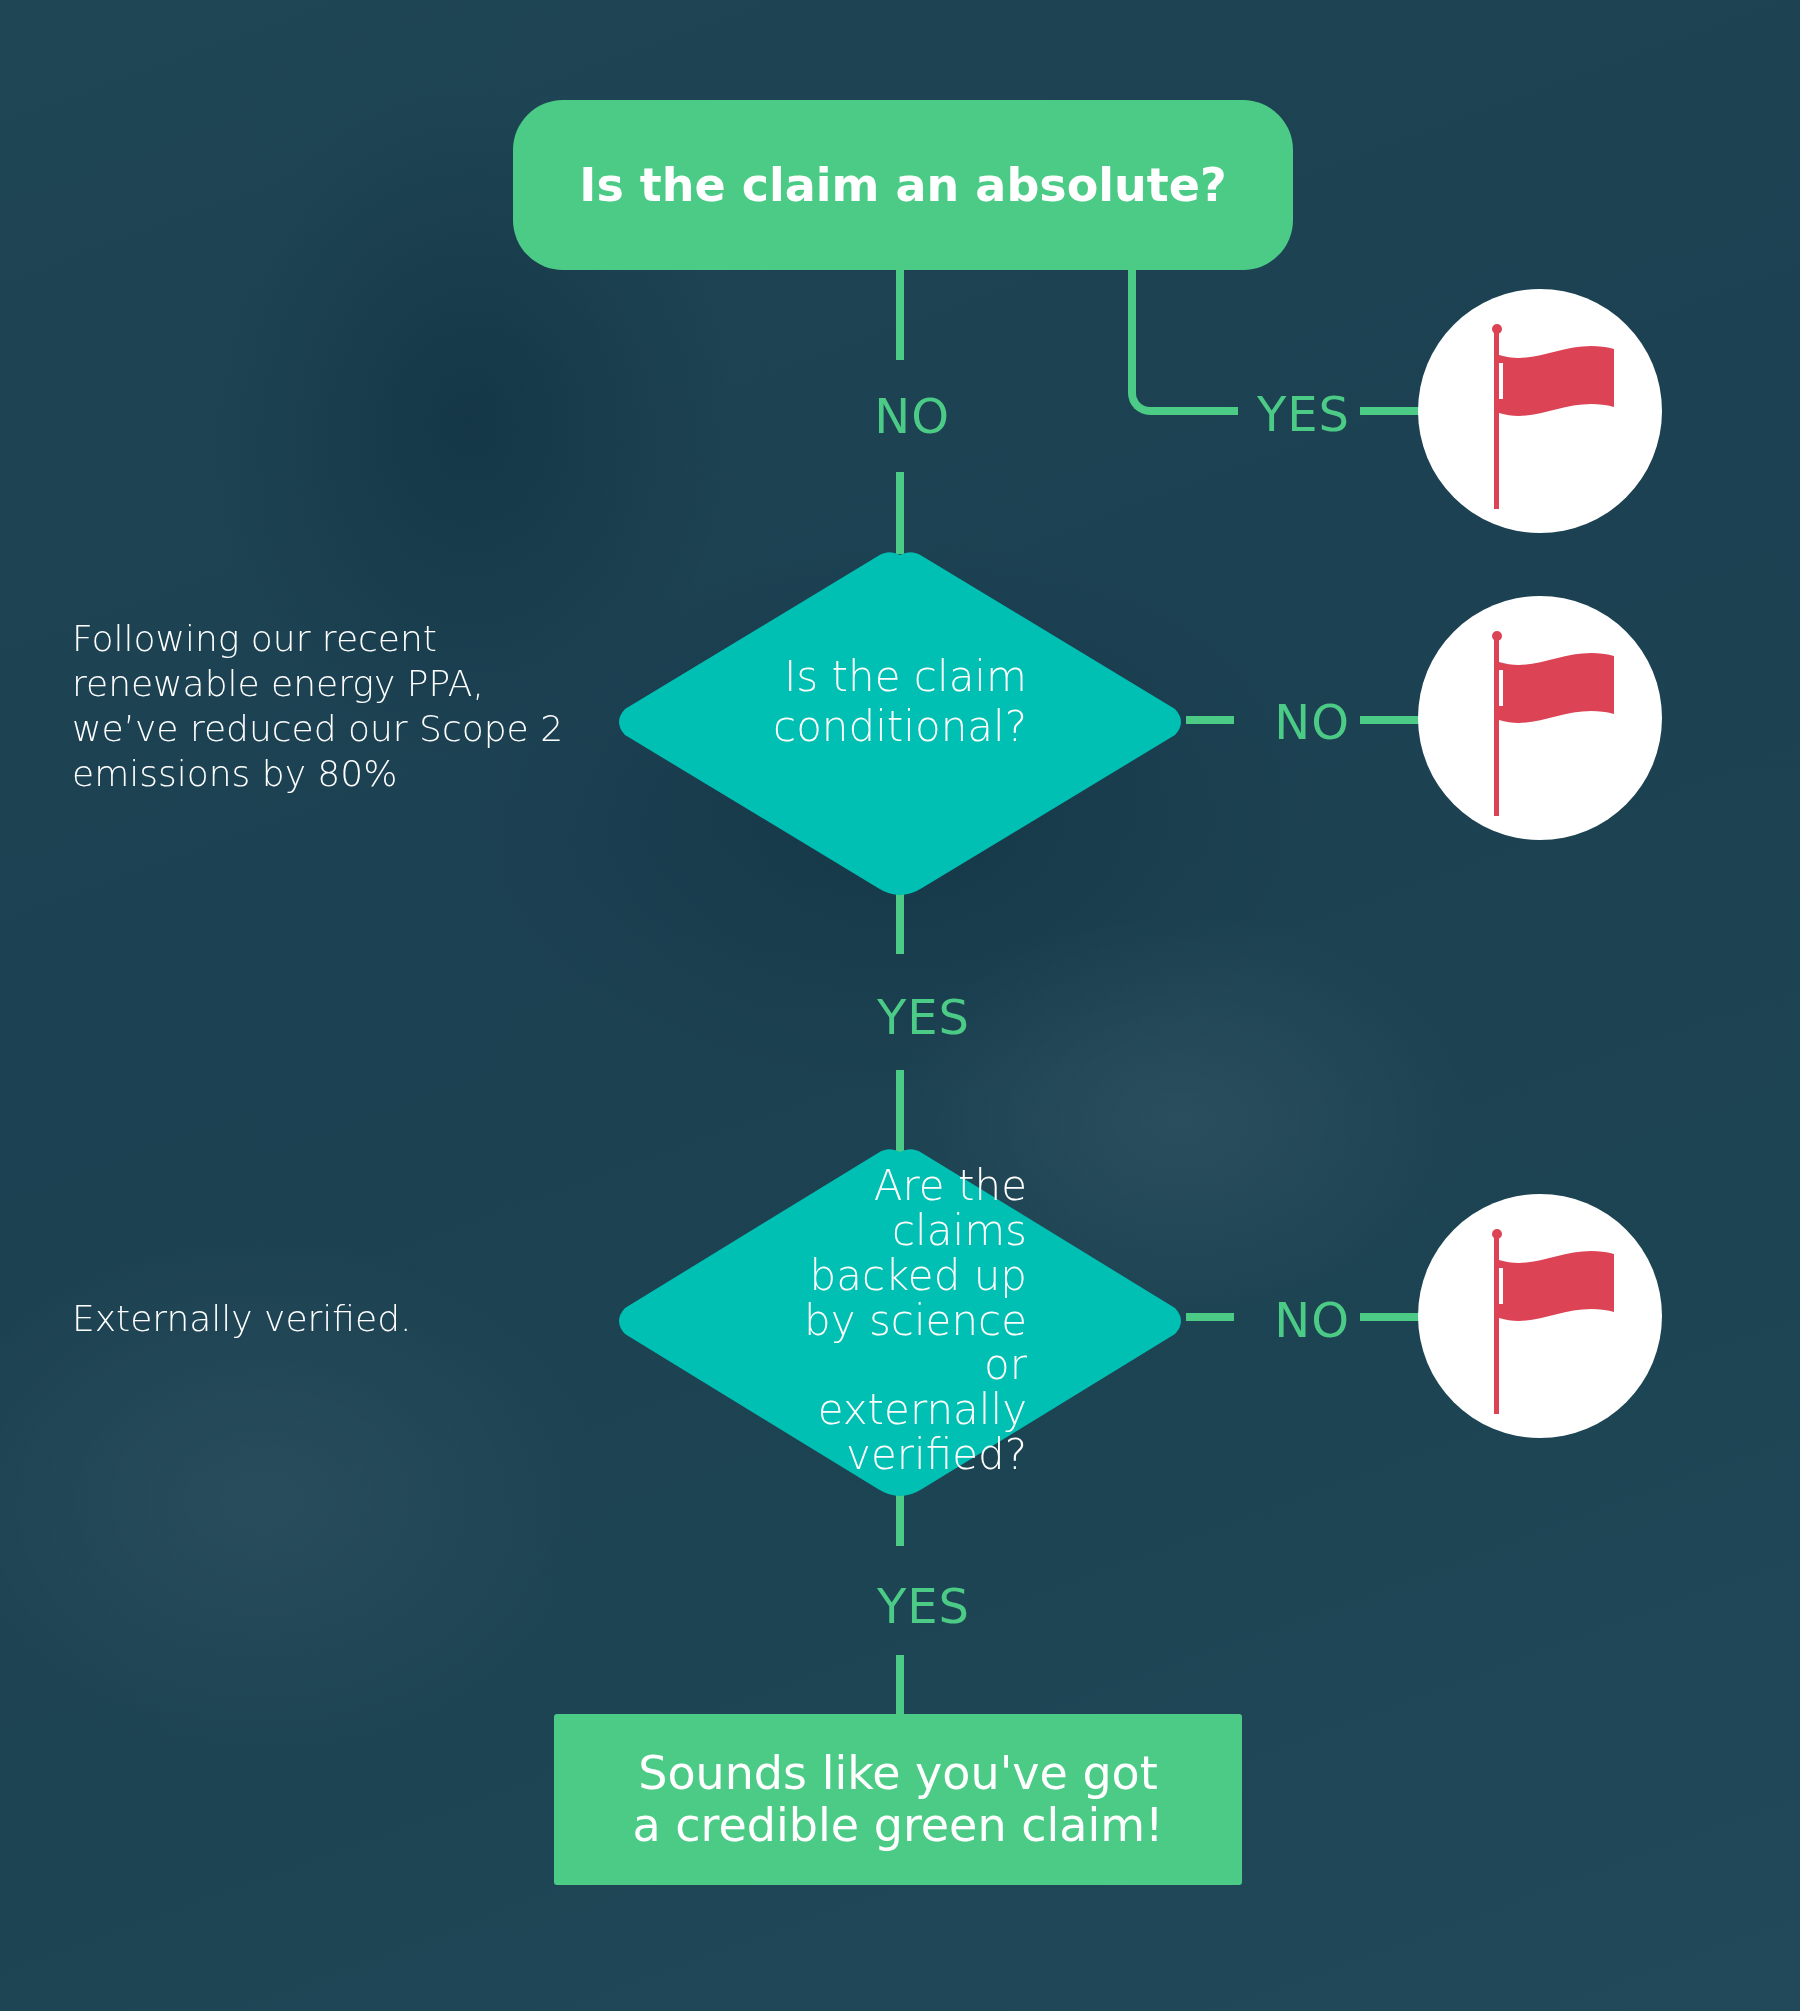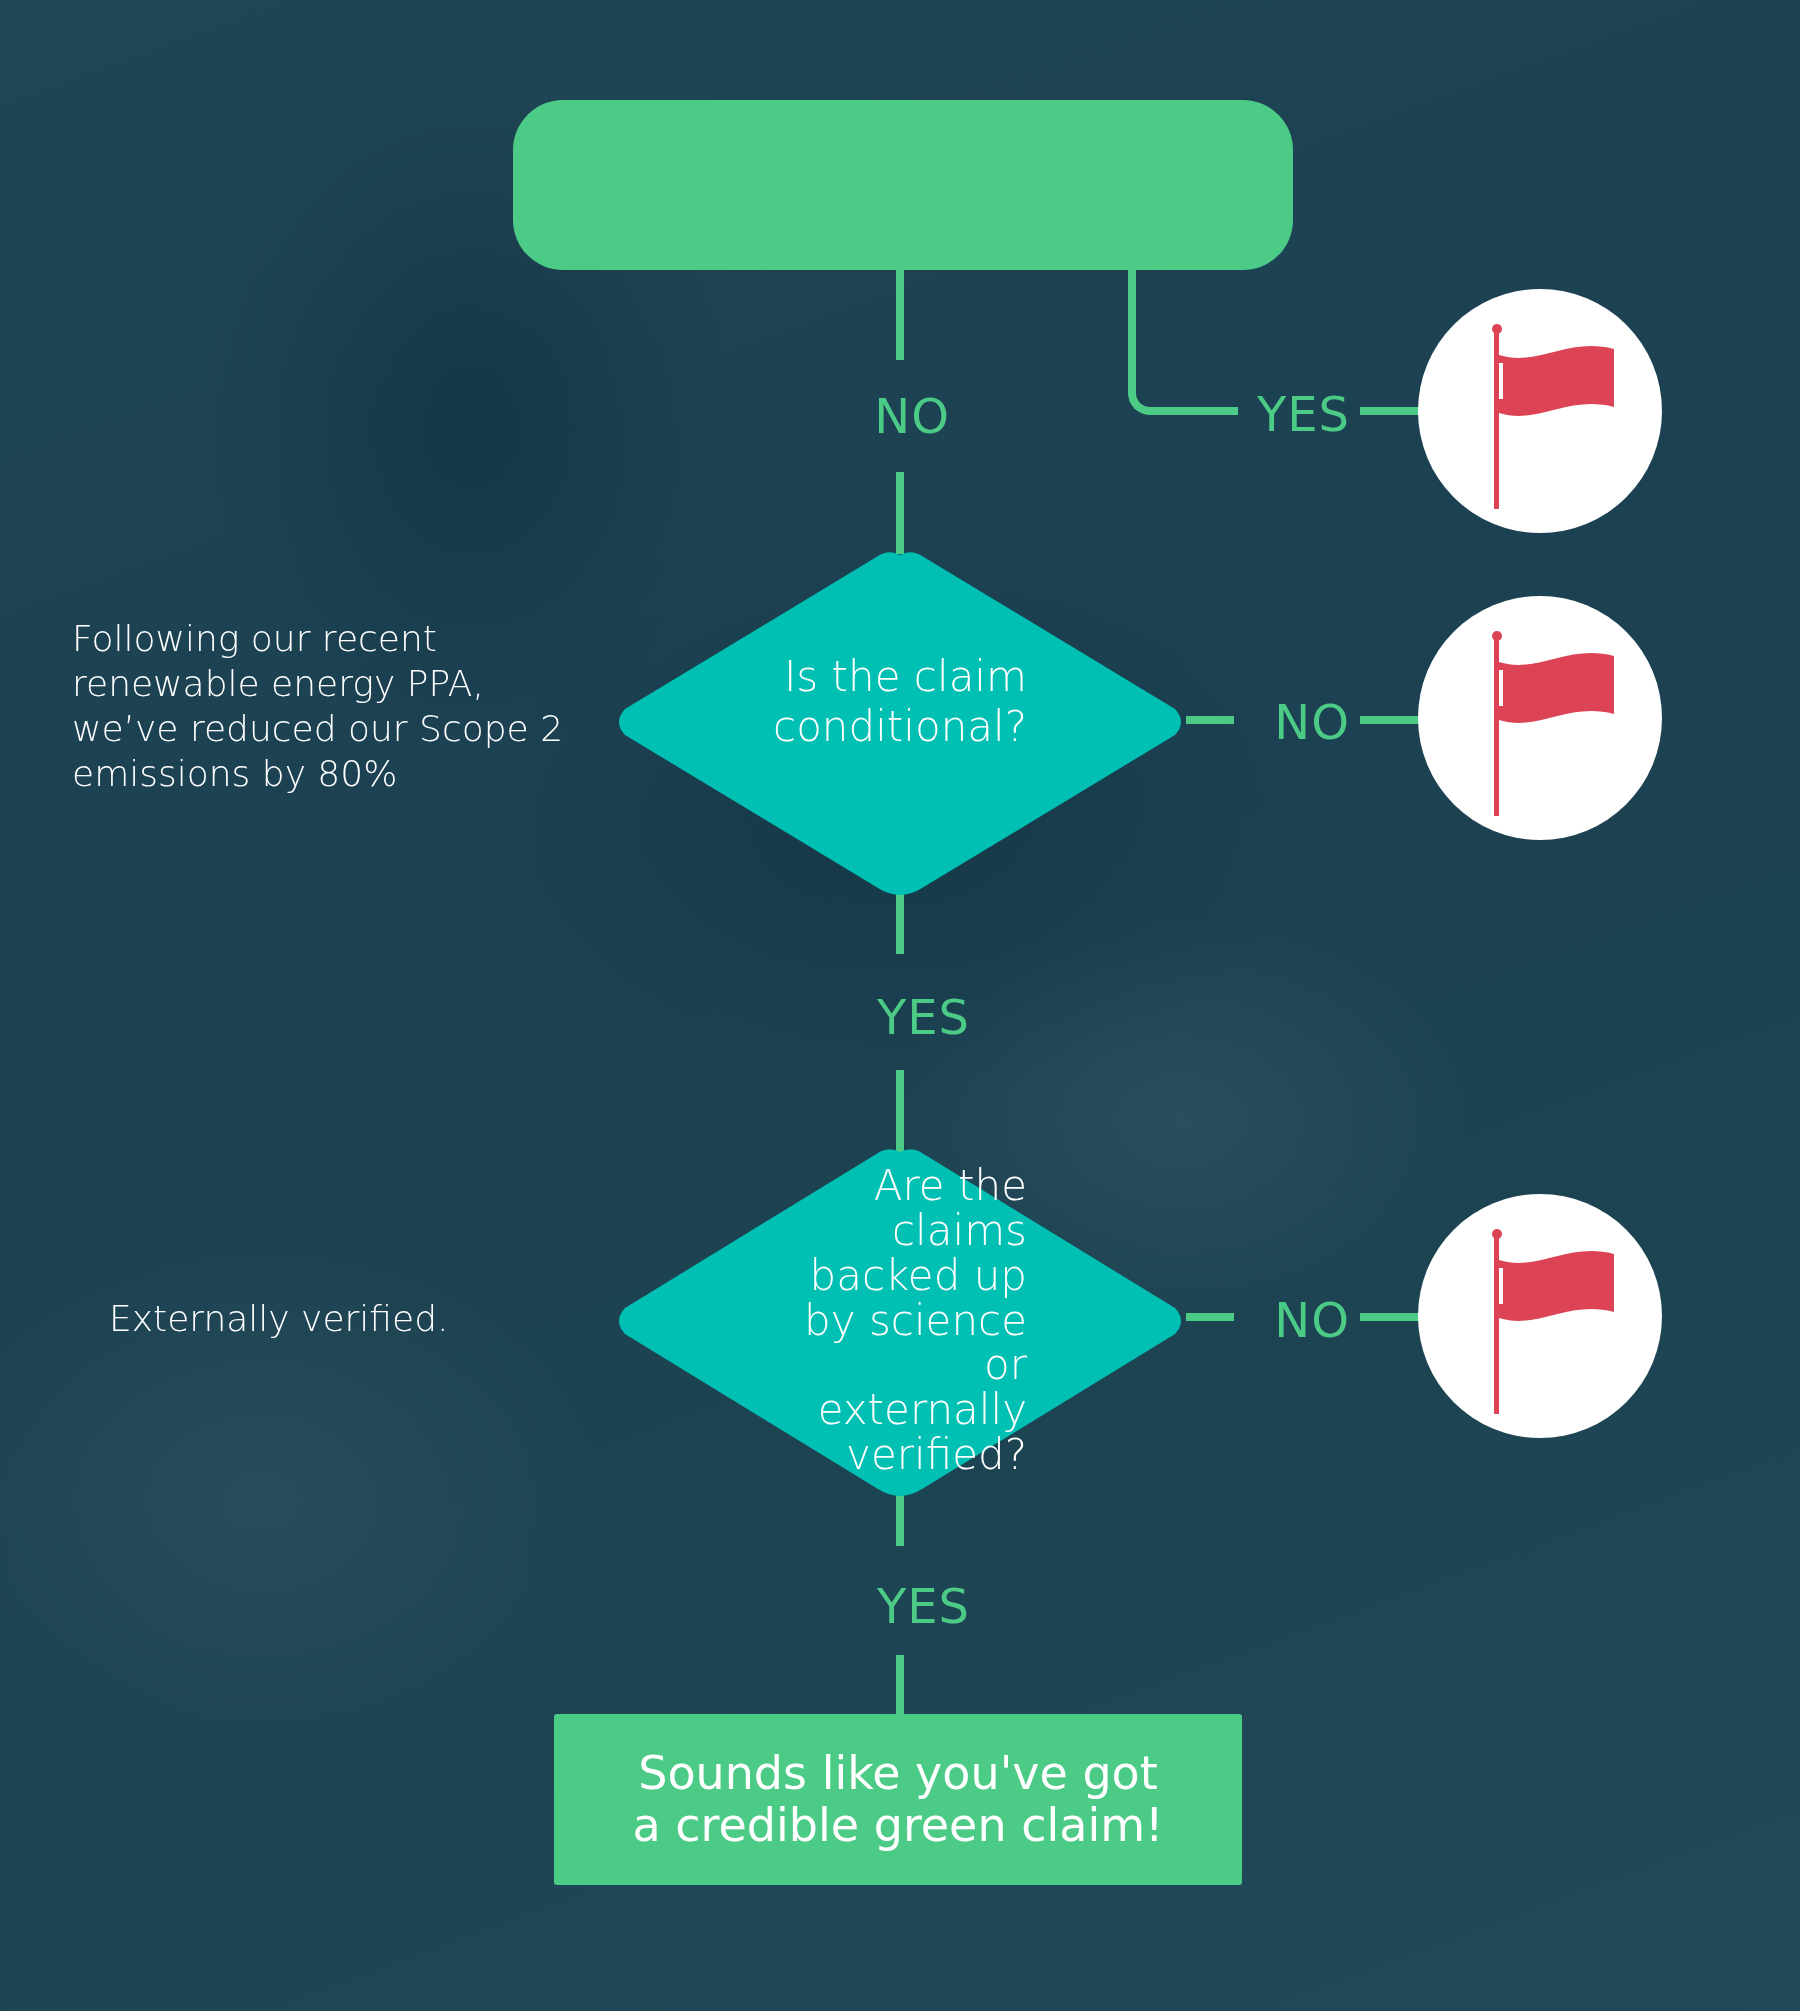--- a/index.html
+++ b/index.html
@@ -73,20 +73,21 @@
 
 <div class="line" style="left:1186px; top:1313px; width:48px; height:8px;"></div>
 <div class="lbl" style="left:1250px; top:1296px; width:100px;">NO</div>
 <div class="line" style="left:1360px; top:1313px; width:60px; height:8px;"></div>
 
 <div class="line" style="left:896px; top:1490px; width:8px; height:56px;"></div>
 <div class="lbl" style="left:830px; top:1582px; width:140px;">YES</div>
 <div class="line" style="left:896px; top:1655px; width:8px; height:62px;"></div>
 
 <div class="abs top-box">
+  <div class="top-title">Is the claim an absolute?</div>
 </div>
 
 <div class="diamond" style="left:613px; top:549px; width:574px; height:346px;">
   <svg width="574" height="346" viewBox="0 0 574 346">
     <path d="M287 6 Q298 0 309 7 L562 160 Q574 173 562 186 L309 339 Q298 346 287 346 Q276 346 265 339 L12 186 Q0 173 12 160 L265 7 Q276 0 287 6 Z" fill="#00bfb3"></path>
   </svg>
   <div class="diamond-text" style="font-size:42px; line-height:1.18; padding:0 175px; box-sizing:border-box; top:-20px;">
     <span>Is the claim conditional?</span>
   </div>
 </div>
@@ -94,21 +95,21 @@
 <div class="diamond" style="left:613px; top:1146px; width:574px; height:350px;">
   <svg width="574" height="350" viewBox="0 0 574 350">
     <path d="M287 6 Q298 0 309 7 L562 162 Q574 175 562 188 L309 343 Q298 350 287 350 Q276 350 265 343 L12 188 Q0 175 12 162 L265 7 Q276 0 287 6 Z" fill="#00bfb3"></path>
   </svg>
   <div class="diamond-text" style="font-size:42px; line-height:1.07; padding:0 160px; box-sizing:border-box;">
     <span>Are the claims backed up by science or externally verified?</span>
   </div>
 </div>
 
 <div class="side-text" style="top:616px; width:500px;">Following our recent renewable energy PPA, we’ve reduced our Scope 2 emissions by 80%</div>
-<div class="side-text" style="top:1296px; width:520px;margin-left:37px;">Externally verified.</div>
+<div class="side-text" style="top:1296px; width:520px;">Externally verified.</div>
 
 <div class="flag-circle" style="left:1418px; top:289px;">
   <svg width="244" height="244" viewBox="0 0 244 244">
     <circle cx="79" cy="40" r="5" fill="#dc4455"></circle>
     <rect x="76" y="40" width="5" height="180" fill="#dc4455"></rect>
     <path d="M81 66 C120 78 150 48 196 60 L196 118 C150 106 120 136 81 124 Z" fill="#dc4455"></path>
     <rect x="81" y="74" width="4" height="36" fill="#ffffff"></rect>
   </svg>
 </div>
 <div class="flag-circle" style="left:1418px; top:596px;">

